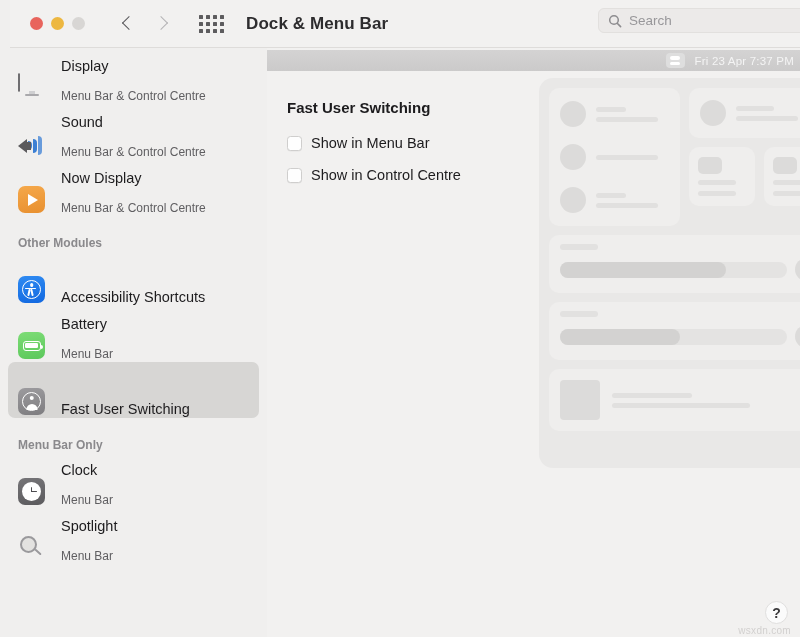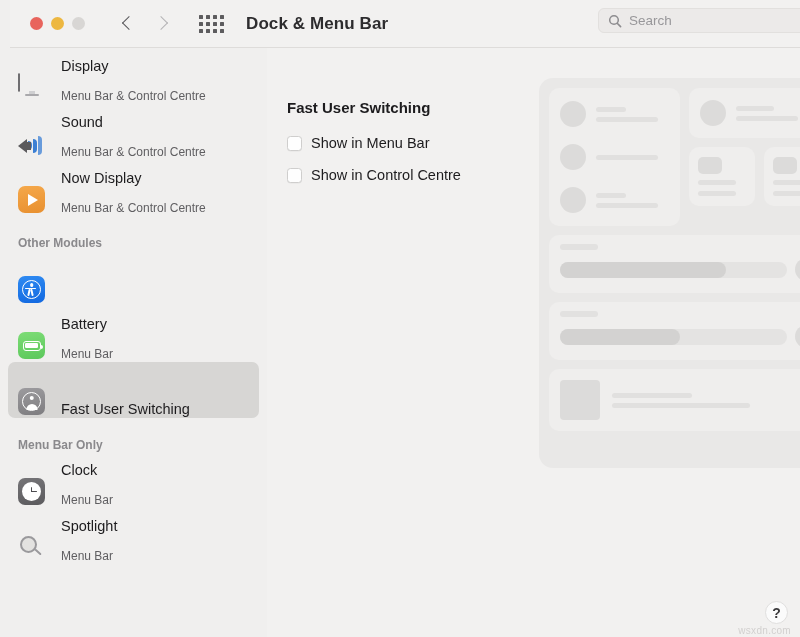--- a/index.html
+++ b/index.html
@@ -269,20 +269,23 @@
       <span class="ico">
         <span class="ic-sq ic-acc">
             <span class="acc-man">
               <span class="h"></span>
               <span class="arms"></span>
               <span class="l1"></span>
               <span class="l2"></span>
             </span>
           </span>
       </span>
+      <span class="texts">
+        <span class="t1 only">Accessibility Shortcuts</span>
+      </span>
     </div>
 
     <div class="srow">
       <span class="ico">
         <span class="ic-sq ic-batt">
             <span class="battshape">
               <span class="fill"></span>
             </span>
           </span>
       </span>
@@ -329,20 +332,27 @@
       </span>
       <span class="texts">
         <span class="t1">Spotlight</span>
         <span class="t2">Menu Bar</span>
       </span>
     </div>
   </div>
 
   <div class="content">
 
+    <div class="menustrip">
+      <span class="cc-icon">
+          <i></i>
+          <i></i>
+        </span>
+      <span class="clocktext">Fri 23 Apr  7:37 PM</span>
+    </div>
 
     <div class="ccpanel">
       <div class="ccrow">
         <div class="card big">
           <span class="toggle">
             <span class="dot"></span>
             <span class="lines">
               <span class="ln" style="width:30px"></span>
               <span class="ln" style="width:62px"></span>
             </span>

